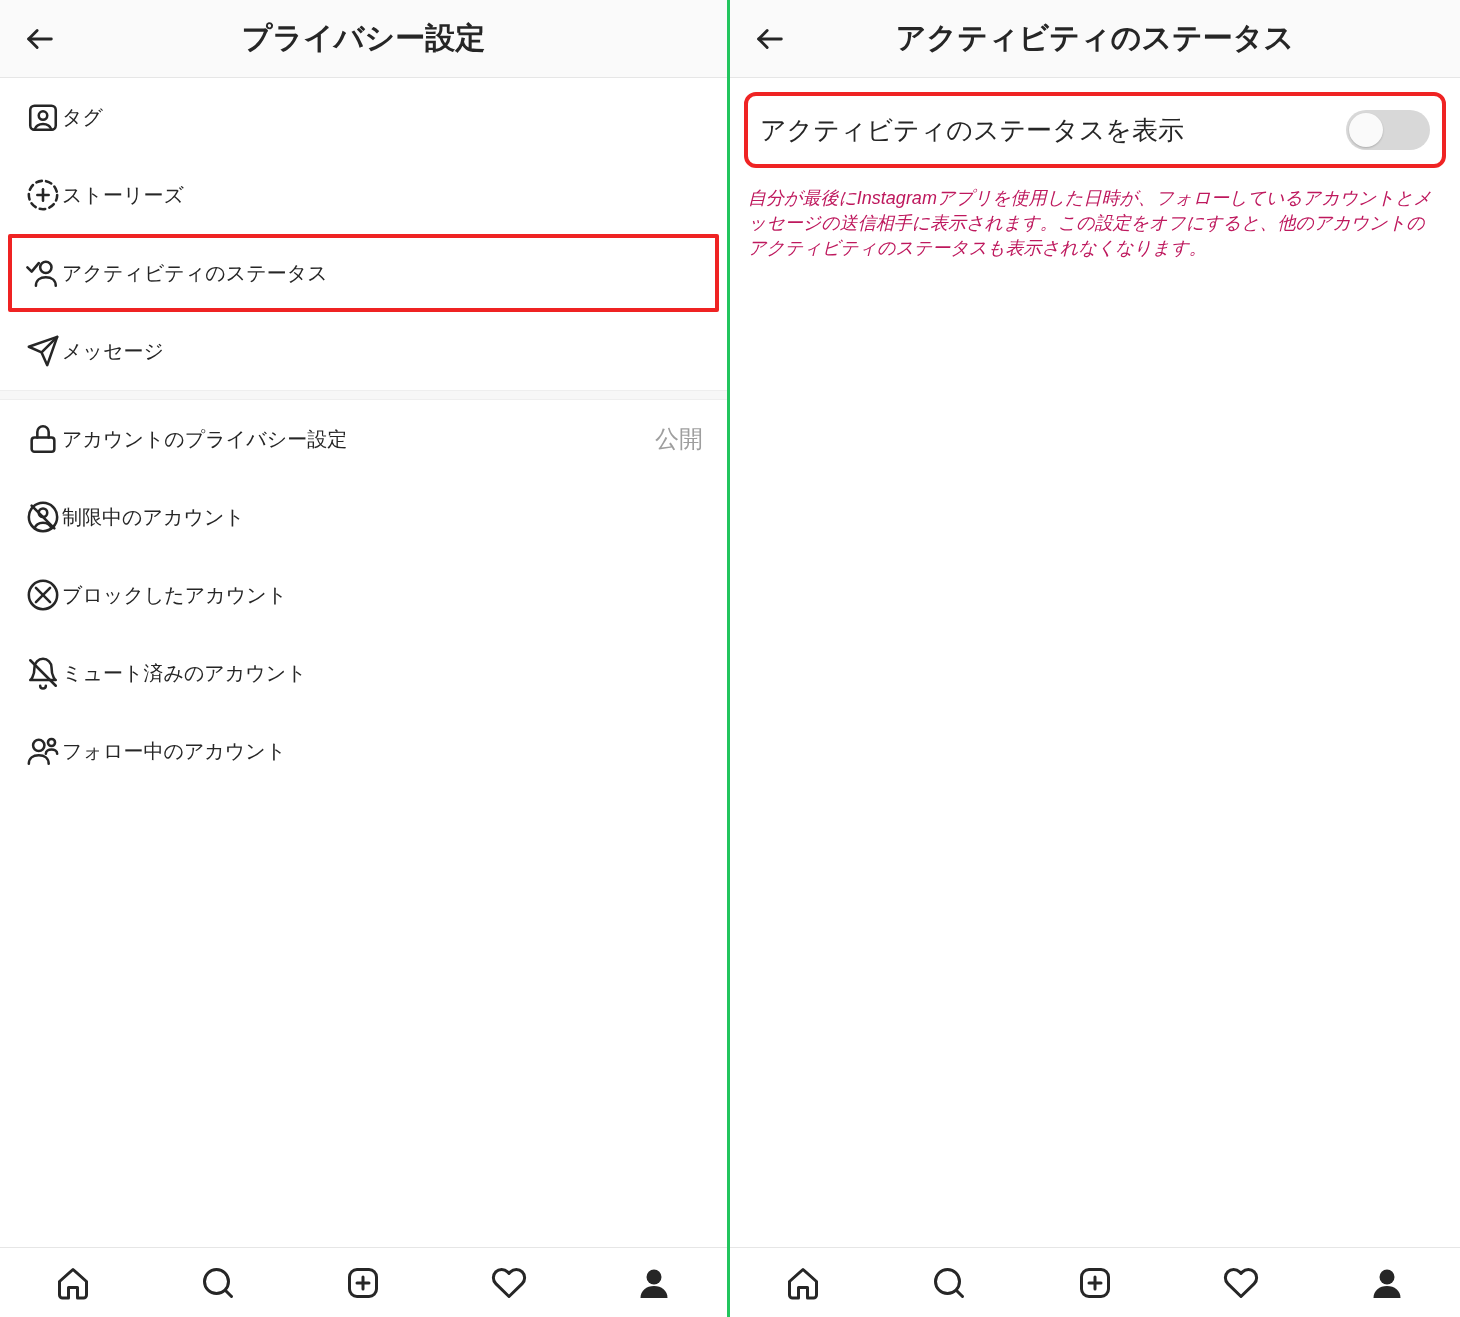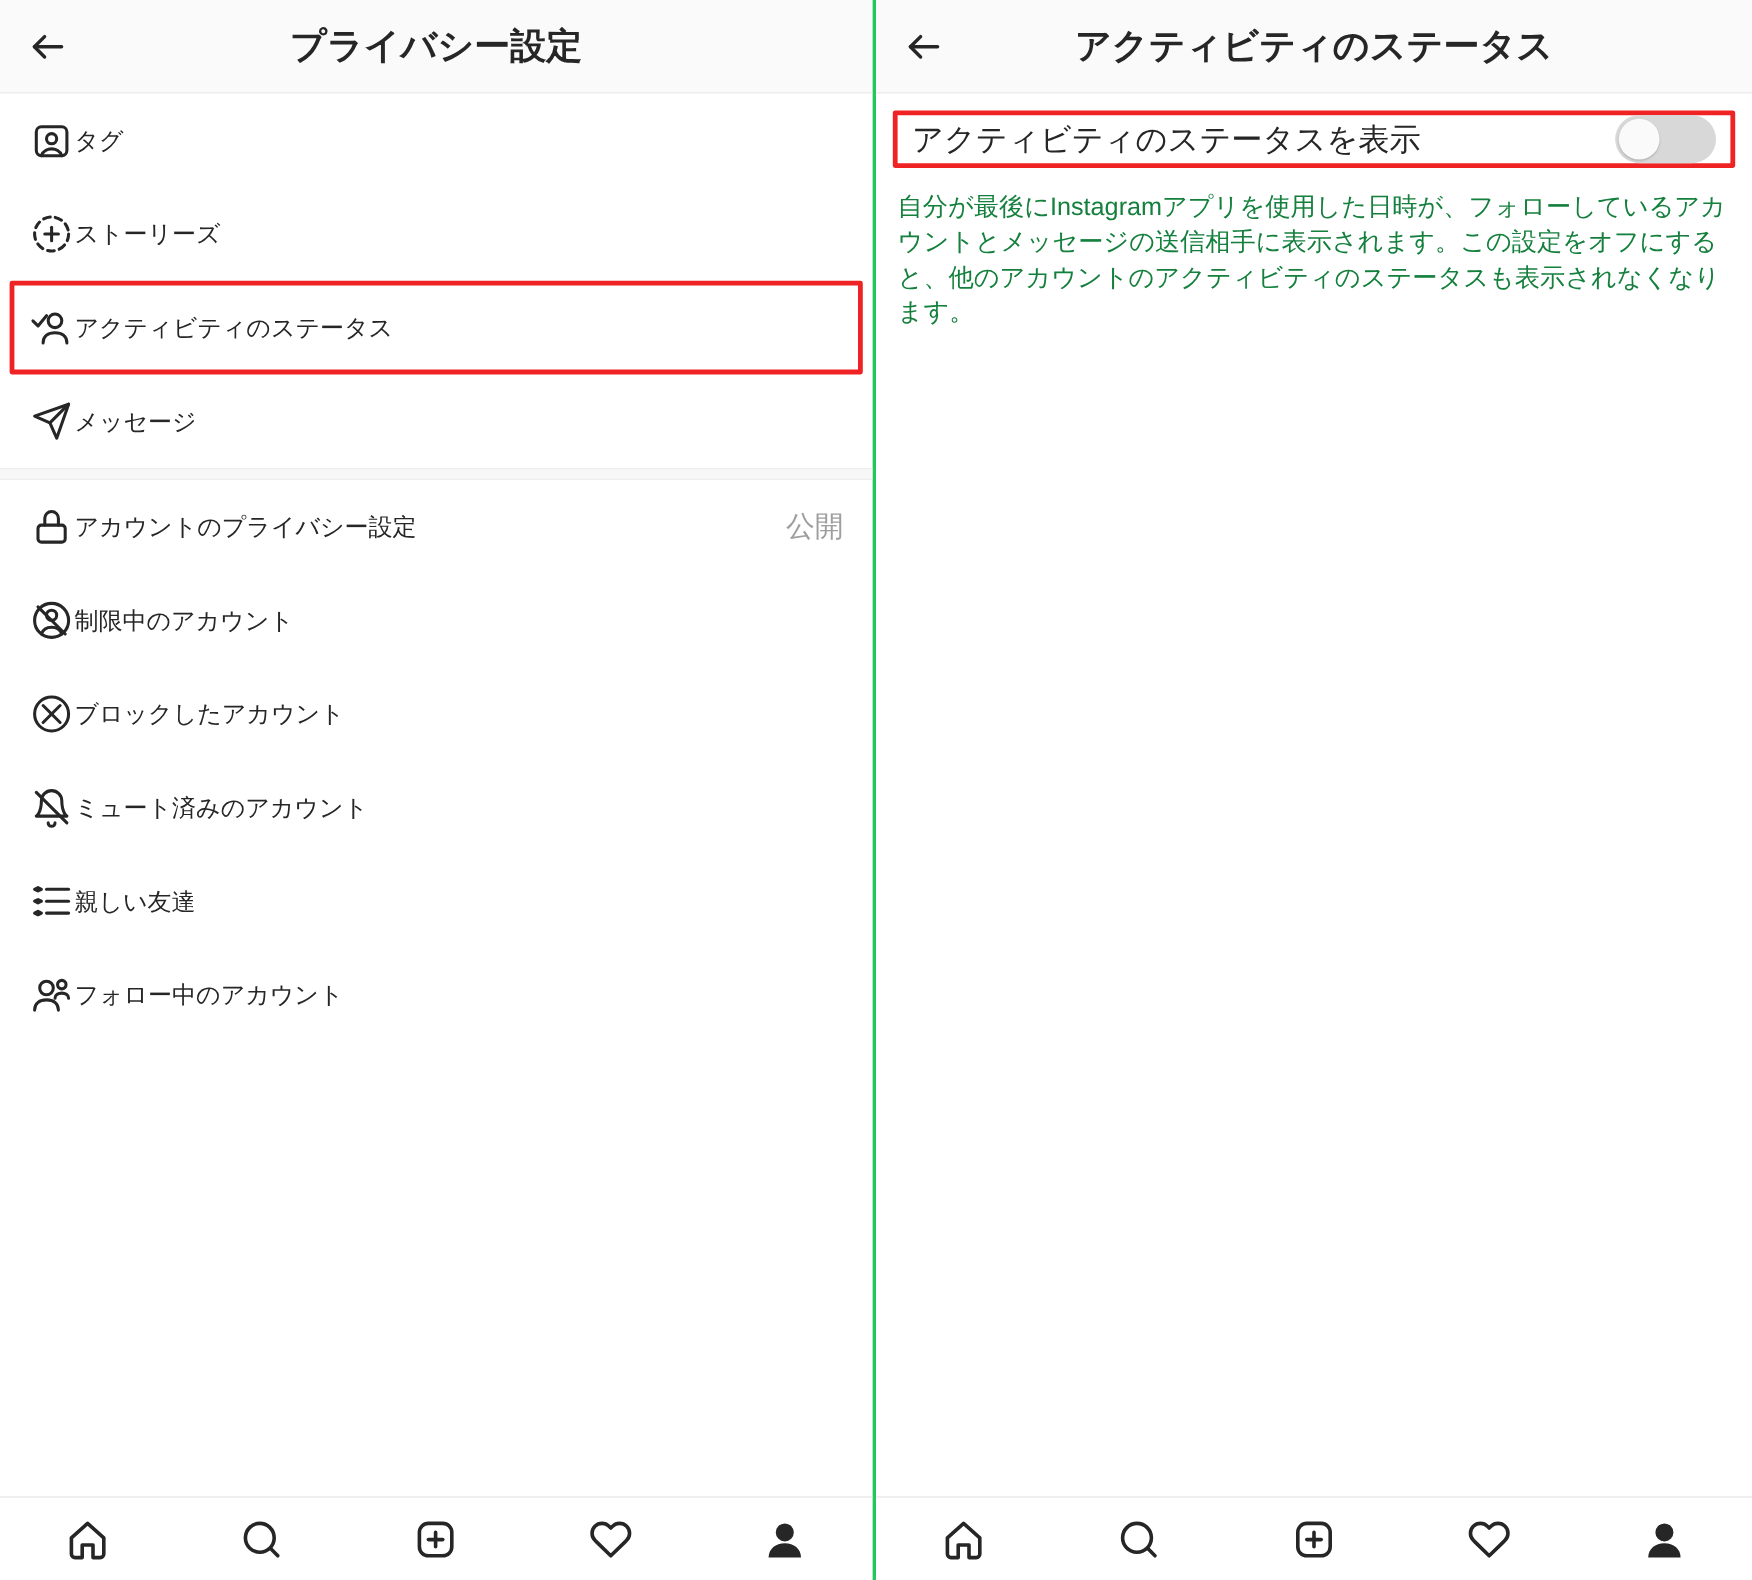--- a/index.html
+++ b/index.html
@@ -109,24 +109,24 @@
     height: 48px;
     display: flex;
     align-items: center;
     justify-content: center;
     cursor: pointer;
   }
   
   .toggle-section { padding: 14px 14px 0 14px; }
   .toggle-row {
     border: 4px solid #ef2323;
-    border-radius: 2px;
-    display: flex;
-    align-items: center;
-    padding: 0 12px;
+    border-radius: 12px;
+    display: flex;
+    align-items: center;
+    padding: 14px 12px;
     cursor: pointer;
   }
   .toggle-label {
     font-size: 26px;
     color: #262626;
     flex: 1;
   }
   .toggle {
     width: 84px;
     height: 40px;
@@ -140,23 +140,24 @@
     left: 3px;
     top: 3px;
     width: 34px;
     height: 34px;
     background: #fafafa;
     border-radius: 50%;
     box-shadow: 0 1px 2px rgba(0,0,0,0.2);
   }
   .description {
     padding: 18px 18px 0;
-    font-size: 21px;
+    font-size: 18px;
     line-height: 1.4;
-    color: #15803d;
+    color: #be185d;
+    font-style: italic;
   }
 </style>
 </head>
 <body>
 
 <div class="panel panel-left">
   <div class="header">
     <div class="back-arrow">
       <svg width="34" height="34" viewBox="0 0 24 24" fill="none" stroke="#262626" stroke-width="2" stroke-linecap="round" stroke-linejoin="round">
           <line x1="20" y1="12" x2="4" y2="12"></line>
@@ -252,33 +253,20 @@
       <span class="icon">
         <svg width="34" height="34" viewBox="0 0 24 24" fill="none" stroke="#262626" stroke-width="1.8" stroke-linecap="round" stroke-linejoin="round">
             <path d="M18 8a6 6 0 0 0-12 0c0 7-3 9-3 9h18s-3-2-3-9"></path>
             <path d="M10 21a2 2 0 0 0 4 0"></path>
             <line x1="3" y1="3" x2="21" y2="21"></line>
           </svg>
       </span>
       <span class="label">ミュート済みのアカウント</span>
     </div>
 
-    <div class="list-row">
-      <span class="icon">
-        <svg width="34" height="34" viewBox="0 0 24 24" fill="none" stroke="#262626" stroke-width="1.8" stroke-linecap="round" stroke-linejoin="round">
-          <polygon points="4,4 6,5 4,6 2,5" fill="#262626"></polygon>
-          <polygon points="4,11 6,12 4,13 2,12" fill="#262626"></polygon>
-          <polygon points="4,18 6,19 4,20 2,19" fill="#262626"></polygon>
-          <line x1="9" y1="5" x2="22" y2="5"></line>
-            <line x1="9" y1="12" x2="22" y2="12"></line>
-            <line x1="9" y1="19" x2="22" y2="19"></line>
-        </svg>
-      </span>
-      <span class="label">親しい友達</span>
-    </div>
 
     <div class="list-row">
       <span class="icon">
         <svg width="34" height="34" viewBox="0 0 24 24" fill="none" stroke="#262626" stroke-width="1.8" stroke-linecap="round" stroke-linejoin="round">
             <circle cx="9" cy="8" r="4"></circle>
             <path d="M2 21c0-4 3-6 7-6s7 2 7 6"></path>
             <circle cx="18" cy="6" r="2.5"></circle>
             <path d="M14 14c0-2 2-3 4-3s4 1 4 3"></path>
           </svg>
       </span>

